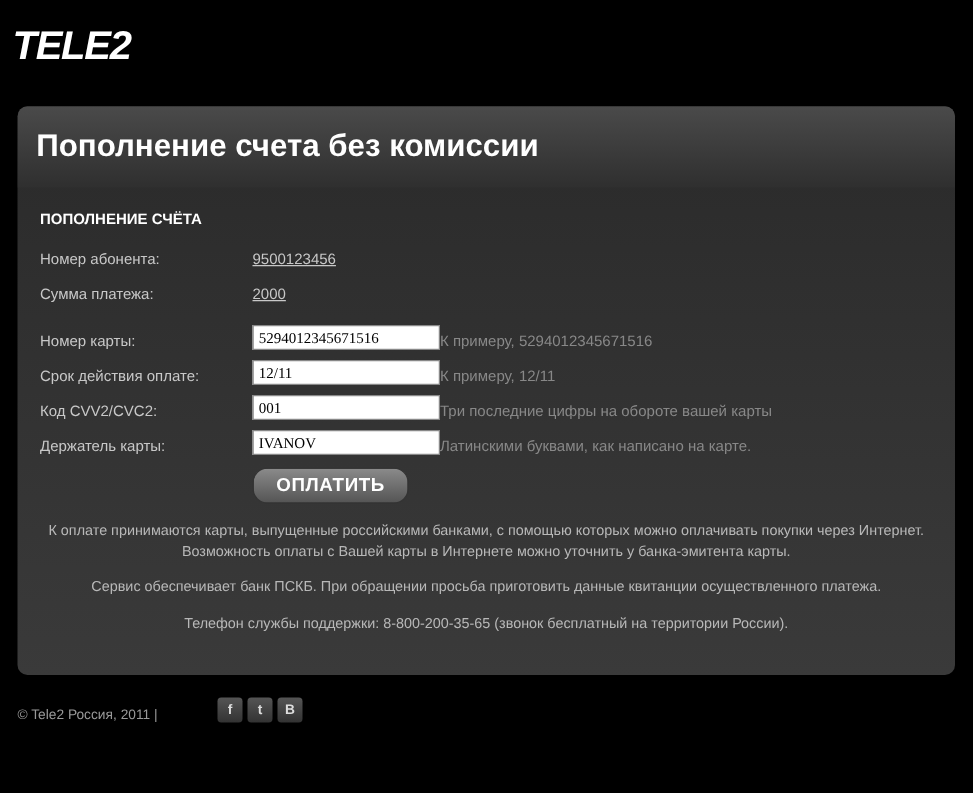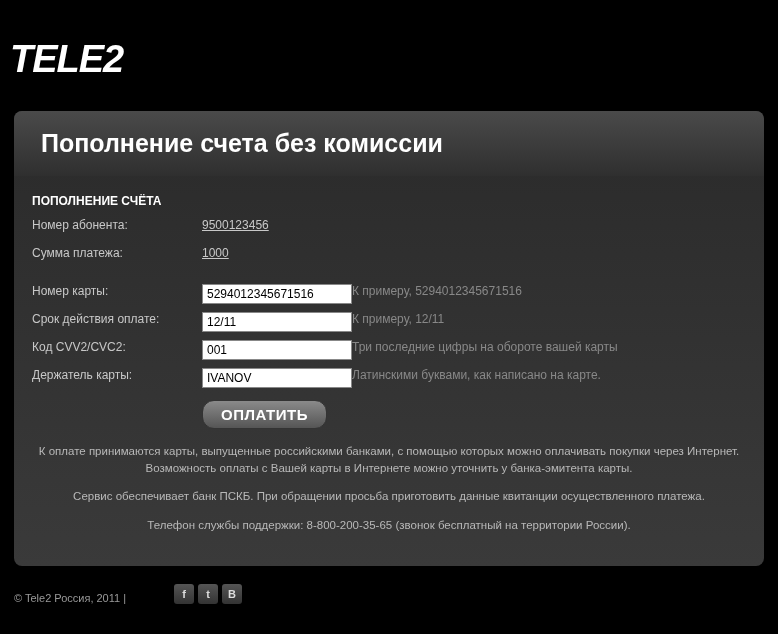--- a/index.html
+++ b/index.html
@@ -7,77 +7,76 @@
       background: #000;
       font-family: Arial, Helvetica, sans-serif;
       color: #ccc;
       width: 778px;
       height: 634px;
       overflow: hidden;
     }
     .page { padding: 0; }
     .logo {
       color: #fff;
-      font-size: 38px;
+      font-size: 32px;
       font-weight: 900;
       letter-spacing: -1px;
       padding: 18px 0 10px 10px;
       font-style: italic;
-      margin-top: 20px;
     }
     .panel {
       margin: 20px 14px 0 14px;
       background: linear-gradient(to bottom, #2a2a2a 0%, #3a3a3a 100%);
       border-radius: 8px;
       overflow: hidden;
     }
     .header-band {
       background: linear-gradient(to bottom, #4a4a4a 0%, #2f2f2f 100%);
-      padding: 18px 27px;
+      padding: 18px 15px;
     }
     .page-title {
       color: #fff;
       font-size: 25px;
       font-weight: bold;
     }
     .content {
       padding: 14px 18px 20px 18px;
       font-size: 12px;
       color: #b8b8b8;
     }
     .section-title {
       color: #fff;
       font-weight: bold;
       font-size: 12px;
       margin: 4px 0 10px 0;
     }
     .row {
       display: flex;
-      align-items: flex-start;
+      align-items: flex-end;
       margin-bottom: 6px;
       min-height: 22px;
     }
     .label {
       width: 170px;
       color: #c8c8c8;
       font-size: 12px;
     }
     .value {
       font-size: 12px;
       color: #c8c8c8;
       text-decoration: underline;
     }
     .input {
       width: 150px;
       background: #fff;
       color: #000;
       border: 1px solid #888;
       padding: 2px 4px;
       font-size: 12px;
-      font-family: Liberation Sans, sans-serif;
+      font-family: Liberation Serif, serif;
       height: 20px;
     }
     .hint {
       color: #888;
       font-size: 12px;
     }
     .spacer { height: 10px; }
     .btn-row { margin: 10px 0 14px 170px; }
     .pay-btn {
       background: linear-gradient(to bottom, #8a8a8a 0%, #555 100%);
@@ -138,21 +137,21 @@
 
       <div class="section-title">ПОПОЛНЕНИЕ СЧЁТА</div>
 
       <div class="row">
         <div class="label">Номер абонента:</div>
         <div class="value">9500123456</div>
       </div>
 
       <div class="row">
         <div class="label">Сумма платежа:</div>
-        <div class="value">1000</div>
+        <div class="value">2000</div>
       </div>
 
       <div class="spacer"></div>
 
 
       <div class="row">
         <div class="label">Номер карты:</div>
         <input class="input" type="text" value="5294012345671516" style="">
         <div class="hint">К примеру, 5294012345671516</div>
       </div>

